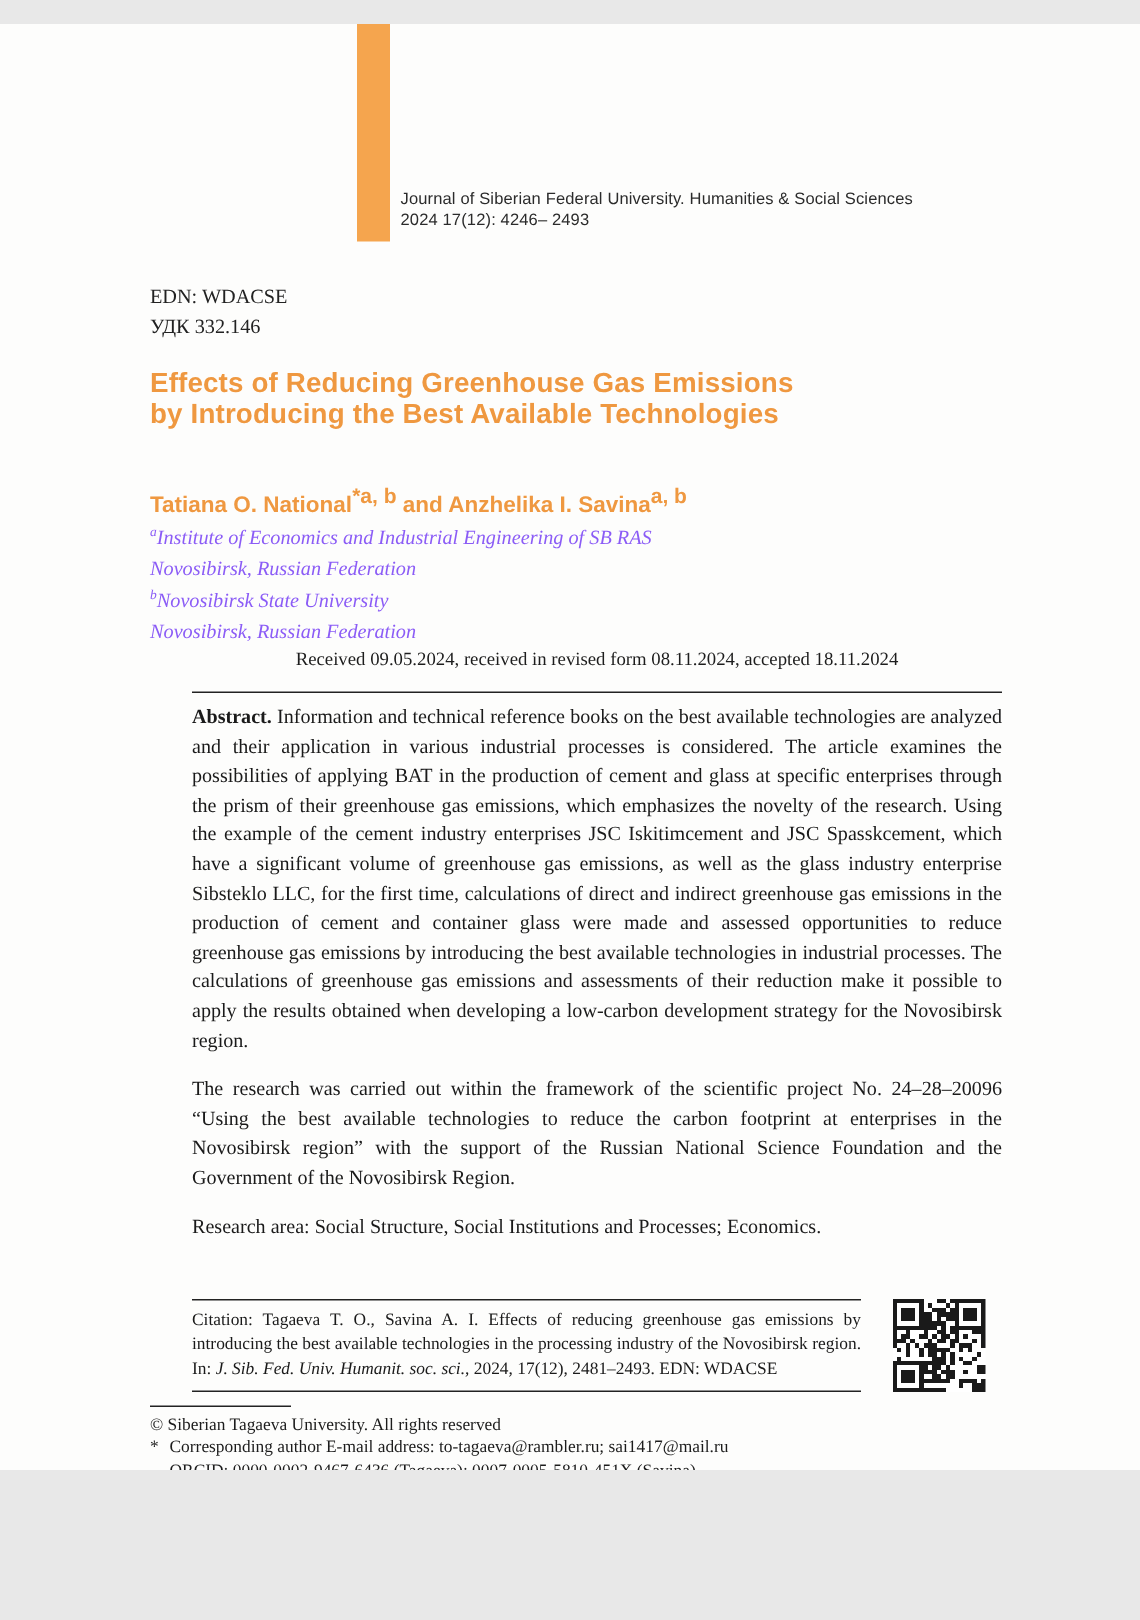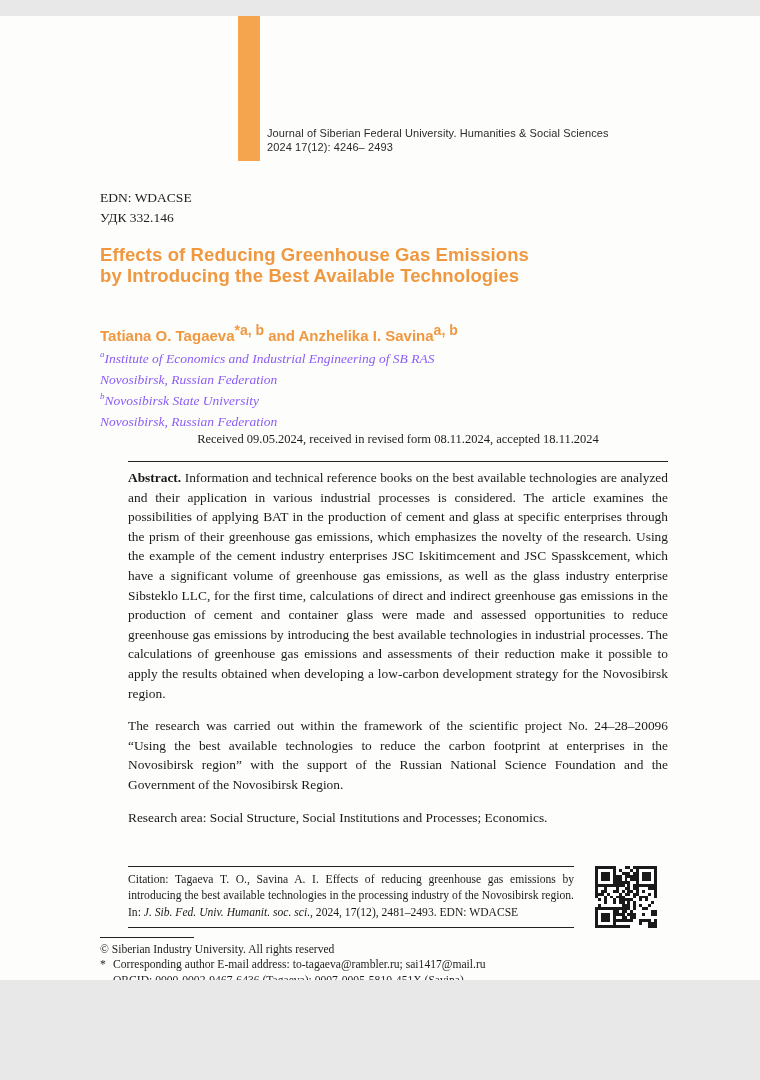--- a/index.html
+++ b/index.html
@@ -102,21 +102,21 @@
   <div class="meta-block">
     <div>EDN: WDACSE</div>
     <div>УДК 332.146</div>
   </div>
 
   <div class="article-title">
     <div>Effects of Reducing Greenhouse Gas Emissions</div>
     <div>by Introducing the Best Available Technologies</div>
   </div>
 
-  <div class="authors-line"><span>Tatiana O. Tagaeva</span><sup>*a, b</sup><span> and </span><span>Anzhelika I. Savina</span><sup>a, b</sup></div>
+  <div class="authors-line"><span>Tatiana O. National</span><sup>*a, b</sup><span> and </span><span>Anzhelika I. Savina</span><sup>a, b</sup></div>
 
   <div class="affiliations">
     <div><sup>a</sup><span>Institute of Economics and Industrial Engineering of SB RAS</span></div>
     <div><sup></sup><span>Novosibirsk, Russian Federation</span></div>
     <div><sup>b</sup><span>Novosibirsk State University</span></div>
     <div><sup></sup><span>Novosibirsk, Russian Federation</span></div>
   </div>
 
   <div class="received-line">Received 09.05.2024, received in revised form 08.11.2024, accepted 18.11.2024</div>
 
@@ -286,21 +286,21 @@
         <rect x="15" y="1" width="5" height="5" fill="#fff"></rect>
         <rect x="16" y="2" width="3" height="3" fill="#1a1a1a"></rect>
         <rect x="0" y="14" width="7" height="7" fill="#1a1a1a"></rect>
         <rect x="1" y="15" width="5" height="5" fill="#fff"></rect>
         <rect x="2" y="16" width="3" height="3" fill="#1a1a1a"></rect>
       </svg>
     </div>
 
   <div class="footnotes">
     <div class="shortrule"></div>
-    <div>© Siberian Industry University. All rights reserved</div>
+    <div>© Siberian Tagaeva University. All rights reserved</div>
     <div class="fn-row">
       <span class="fn-marker">*</span>
       <span>Corresponding author E-mail address: to-tagaeva@rambler.ru; sai1417@mail.ru</span>
     </div>
     <div class="fn-indent">ORCID: 0000-0002-9467-6436 (Tagaeva); 0007-0005-5810-451X (Savina)</div>
   </div>
 
   <div class="page-number">– 2481 –</div>
 
 </div>

